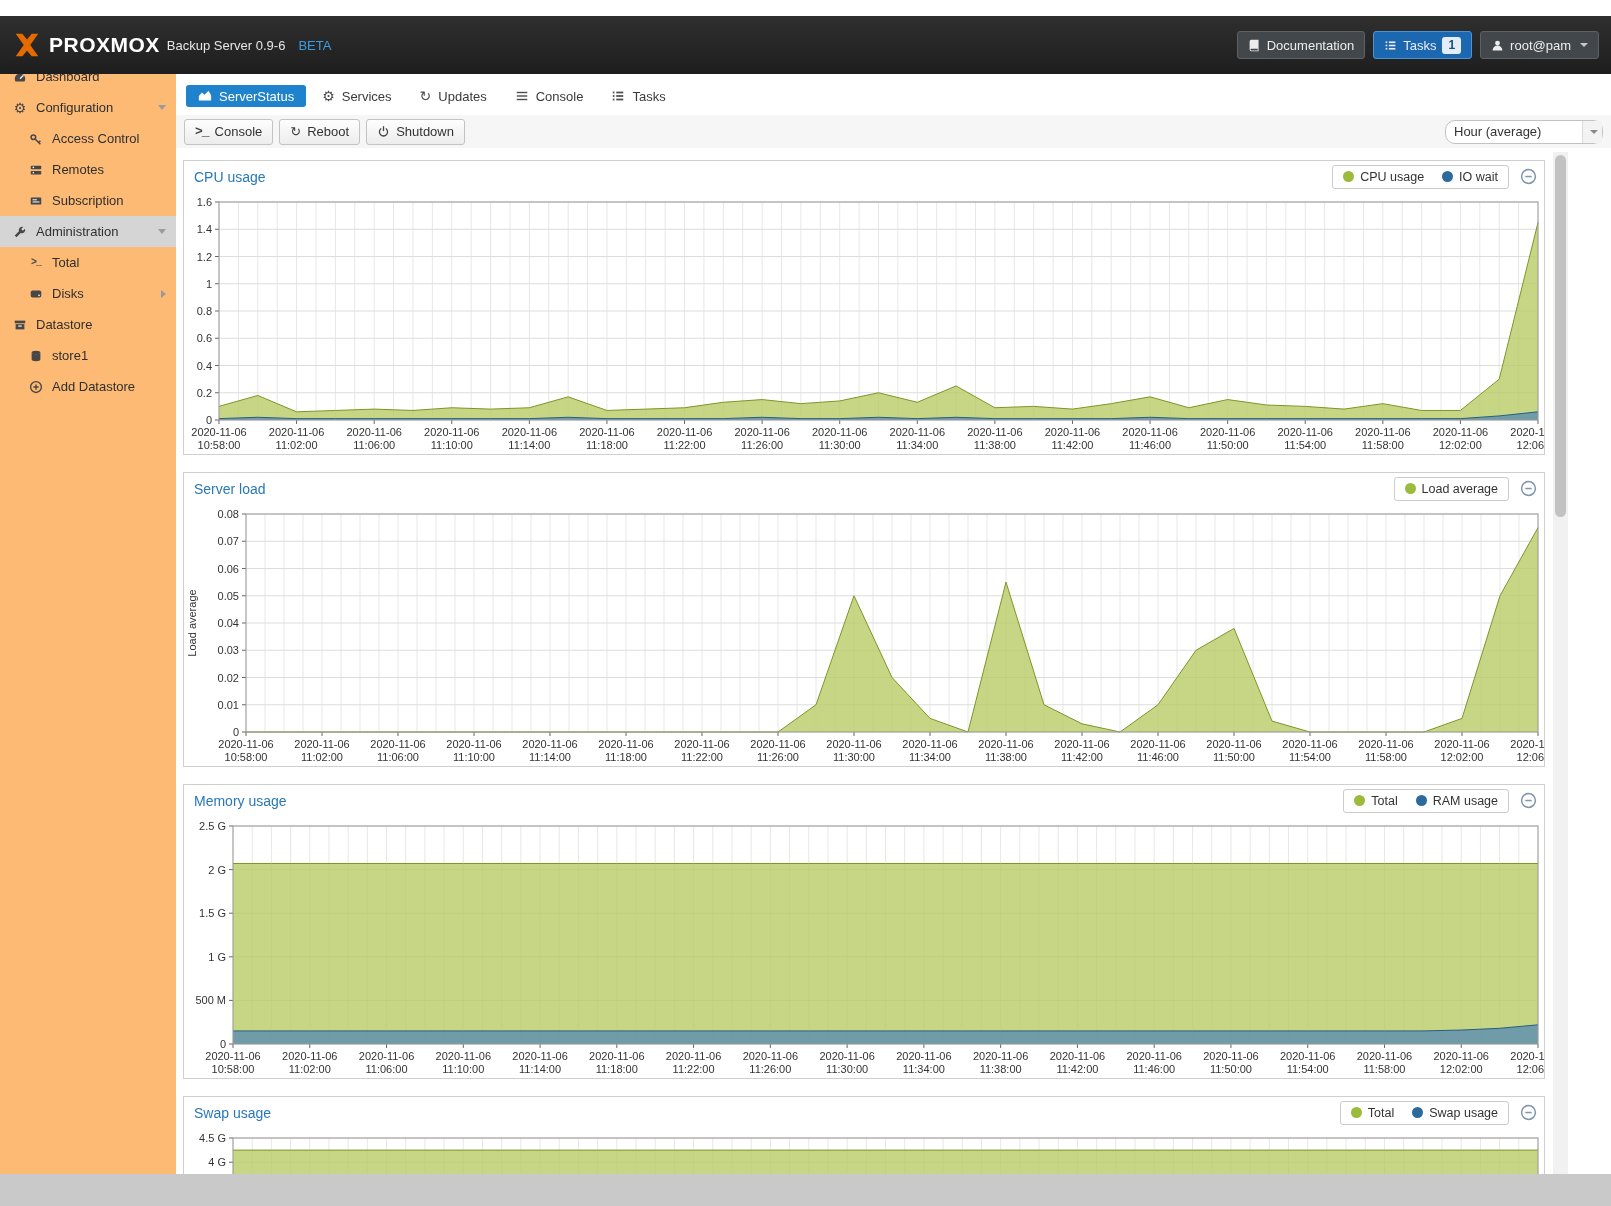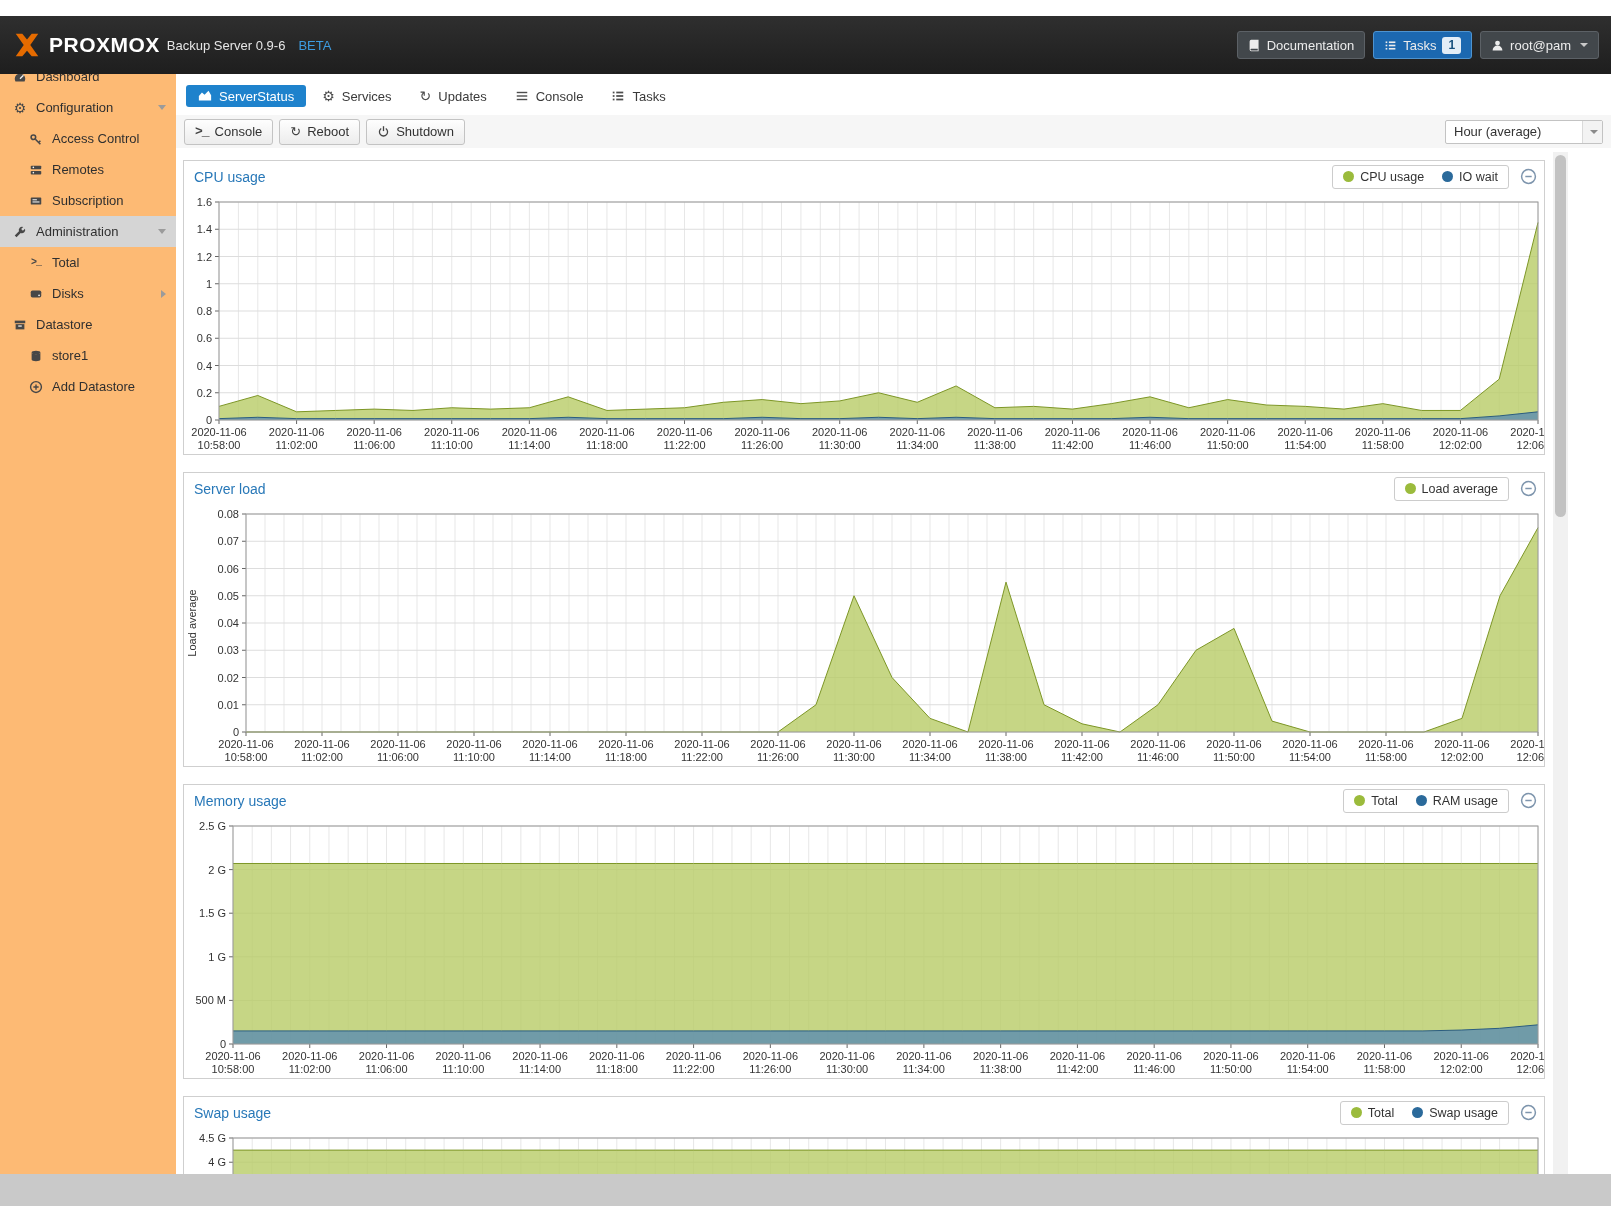--- a/index.html
+++ b/index.html
@@ -39,21 +39,21 @@
   .tab .ticon{display:inline-flex;color:#4d4d4d;font-size:14px;line-height:1}
   .tab .ticon svg{width:14px;height:14px}
   .tab.active{background:#1e82cc;color:#fff}
   .tab.active .ticon{color:#fff}
   .toolbar{display:flex;align-items:center;height:33px;background:#f6f6f6;margin-top:8px;padding:0 8px;gap:6px}
   .tbtn{display:flex;align-items:center;gap:6px;height:26px;padding:0 10px;background:linear-gradient(#fefefe,#ececec);
     border:1px solid #c3c3c3;border-radius:3px;font-size:13px;color:#333;cursor:pointer}
   .tbtn .bicon{display:inline-flex;color:#444;font-size:13px;line-height:1}
   .tbtn .bicon svg{width:13px;height:13px}
   .spacer{flex:1}
-  .combo{display:flex;align-items:center;height:24px;width:158px;background:#fff;border:1px solid #c3c3c3;border-radius:2px;cursor:pointer}
+  .combo{display:flex;align-items:center;height:24px;width:158px;background:#fff;border:1px solid #c3c3c3;border-radius:10px;cursor:pointer}
   .combo .val{flex:1;padding:0 8px;white-space:nowrap;overflow:hidden;color:#333}
   .combo .trigger{width:20px;align-self:stretch;display:flex;align-items:center;justify-content:center;border-left:1px solid #dadada;background:#f3f3f3}
 
   
   .panels{margin:12px 7px 0 7px}
   .panel{width:1362px;border:1px solid #cfcfcf;margin-bottom:17px;background:#fff;overflow:hidden}
   .panel-header{display:flex;align-items:center;height:31px;padding:0 7px 0 10px;gap:8px}
   .panel-title{color:#2878b8;font-size:14px;margin-right:auto}
   .legend-box{display:flex;align-items:center;gap:18px;border:1px solid #ccc;border-radius:3px;height:24px;padding:0 10px;font-size:12.5px;color:#333;background:#fff}
   .legend-item{display:flex;align-items:center;gap:6px}

